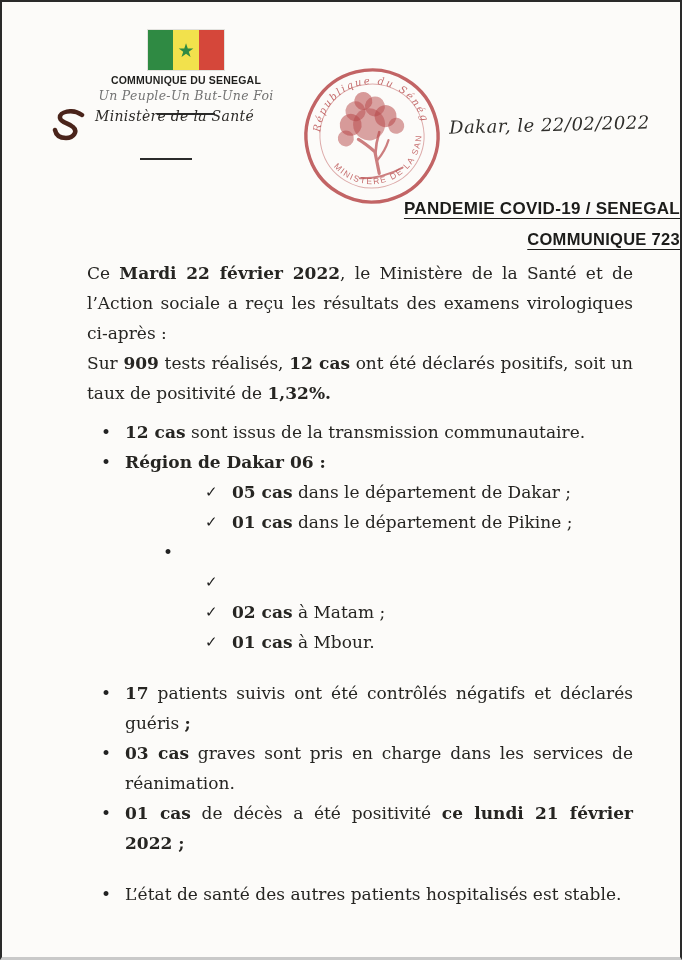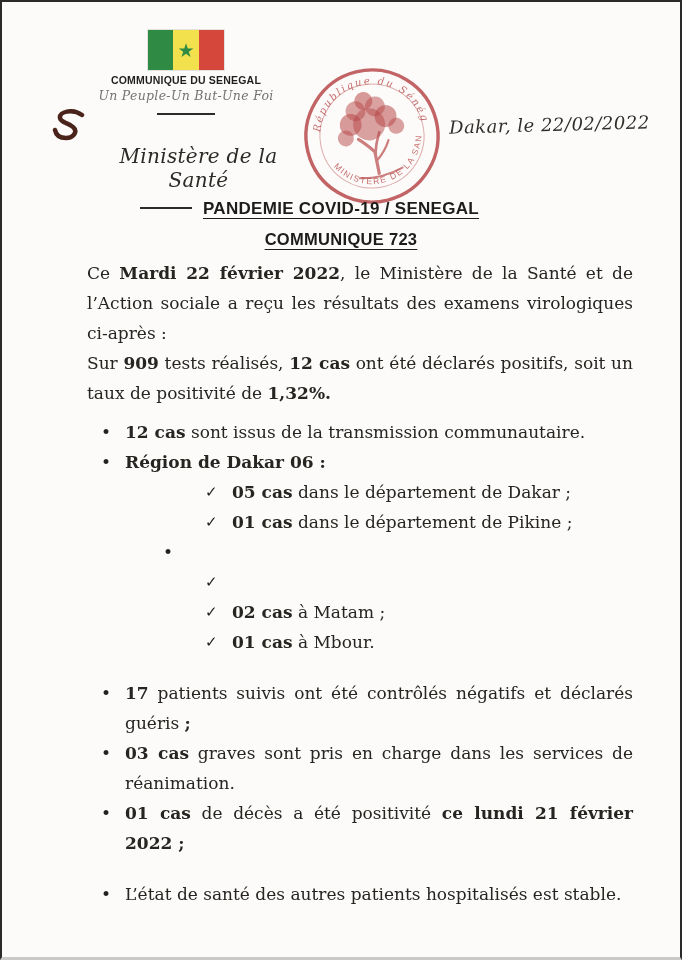--- a/index.html
+++ b/index.html
@@ -14,30 +14,30 @@
   .flag{width:76px;height:40px;margin:0 auto;display:flex;box-shadow:0 0 0 1px #e2e2de;}
   .flag .stripe{flex:1;position:relative;}
   .flag .star{position:absolute;inset:0;display:flex;align-items:center;justify-content:center;font-size:19px;line-height:1;}
   .republic{font-family:"Liberation Sans",sans-serif;font-weight:bold;font-size:10.5px;letter-spacing:.2px;margin-top:4px;color:#1f1f1d;}
   .motto{font-style:italic;font-size:12.5px;margin-top:2px;color:#737373;letter-spacing:.3px;}
   .rule{width:58px;border-top:2px solid #2b2b2b;margin:10px auto 0;}
   .ministry{position:absolute;left:50px;top:106px;width:250px;}
   .ministry-row{display:flex;align-items:flex-start;gap:7px;}
   .logo{width:36px;height:34px;color:#4a241b;flex:none;margin-top:1px;}
   .ministry-text{font-style:italic;text-align:center;color:#2c2a27;}
-  .m1{font-size:20px;letter-spacing:.3px;margin-top:36px;}
+  .m1{font-size:14px;letter-spacing:.3px;}
   .m2{font-size:15.5px;margin-top:3px;letter-spacing:.3px;}
   .rule2{width:52px;border-top:2px solid #2b2b2b;margin:15px 0 0 88px;}
   
   .stamp{position:absolute;left:296px;top:60px;width:148px;height:148px;transform:rotate(-14deg);opacity:.92;}
   .stamp svg{width:100%;height:100%;}
   
   .date{position:absolute;left:447px;top:112px;font-style:italic;font-size:18px;letter-spacing:.5px;color:#2f2e2b;transform:rotate(-1.5deg);}
   
-  .titles{position:absolute;left:0;right:0;top:197px;text-align:center;font-family:"Liberation Sans",sans-serif;font-weight:bold;color:#1c1c1a;}
+  .titles{position:absolute;left:0;right:0;top:197px;text-align:right;font-family:"Liberation Sans",sans-serif;font-weight:bold;color:#1c1c1a;}
   .t1{font-size:17px;text-decoration:underline;text-underline-offset:4px;letter-spacing:.3px;}
   .t2{font-size:16.5px;margin-top:11px;text-decoration:underline;text-underline-offset:4px;letter-spacing:.3px;}
   
   .body-text{position:absolute;left:85px;top:256px;width:546px;font-size:17px;}
   .block{line-height:30px;}
   .block.p{text-align:justify;}
   .block.li1,.block.li1i,.block.li2{display:flex;}
   .block .marker{flex:none;color:#222;}
   .li1{padding-left:14px;}  .li1 .marker{width:24px;font-size:17px;}
   .li1i{padding-left:76px;} .li1i .marker{width:24px;font-size:17px;}

